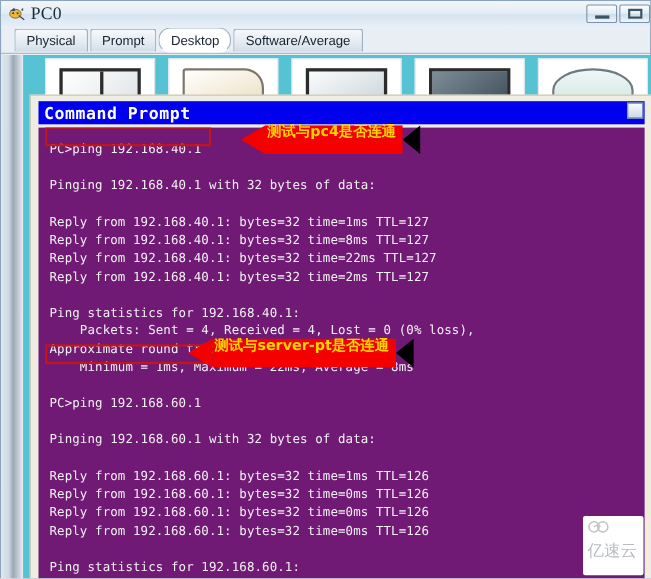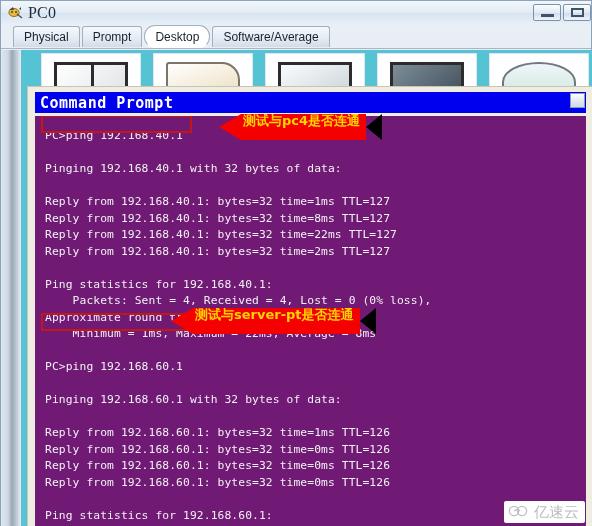--- a/index.html
+++ b/index.html
@@ -285,25 +285,26 @@
     border-right: 16px solid #000000;
     flex: none;
   }
 
   
   .watermark {
     position: absolute;
     right: 6px;
     bottom: 2px;
     display: flex;
-    align-items: flex-end;
+    align-items: flex-start;
     gap: 4px;
     background: #ffffff;
-    padding: 3px 6px 3px 4px;
+    padding: 3px 6px 15px 4px;
     border-radius: 2px;
+    flex-direction: column;
   }
   .watermark .wm-mark {
     font-size: 15px;
     color: #b9bcc0;
     line-height: 1;
     letter-spacing: -2px;
   }
   .watermark .wm-text {
     font-size: 15px;
     color: #b9bcc0;

